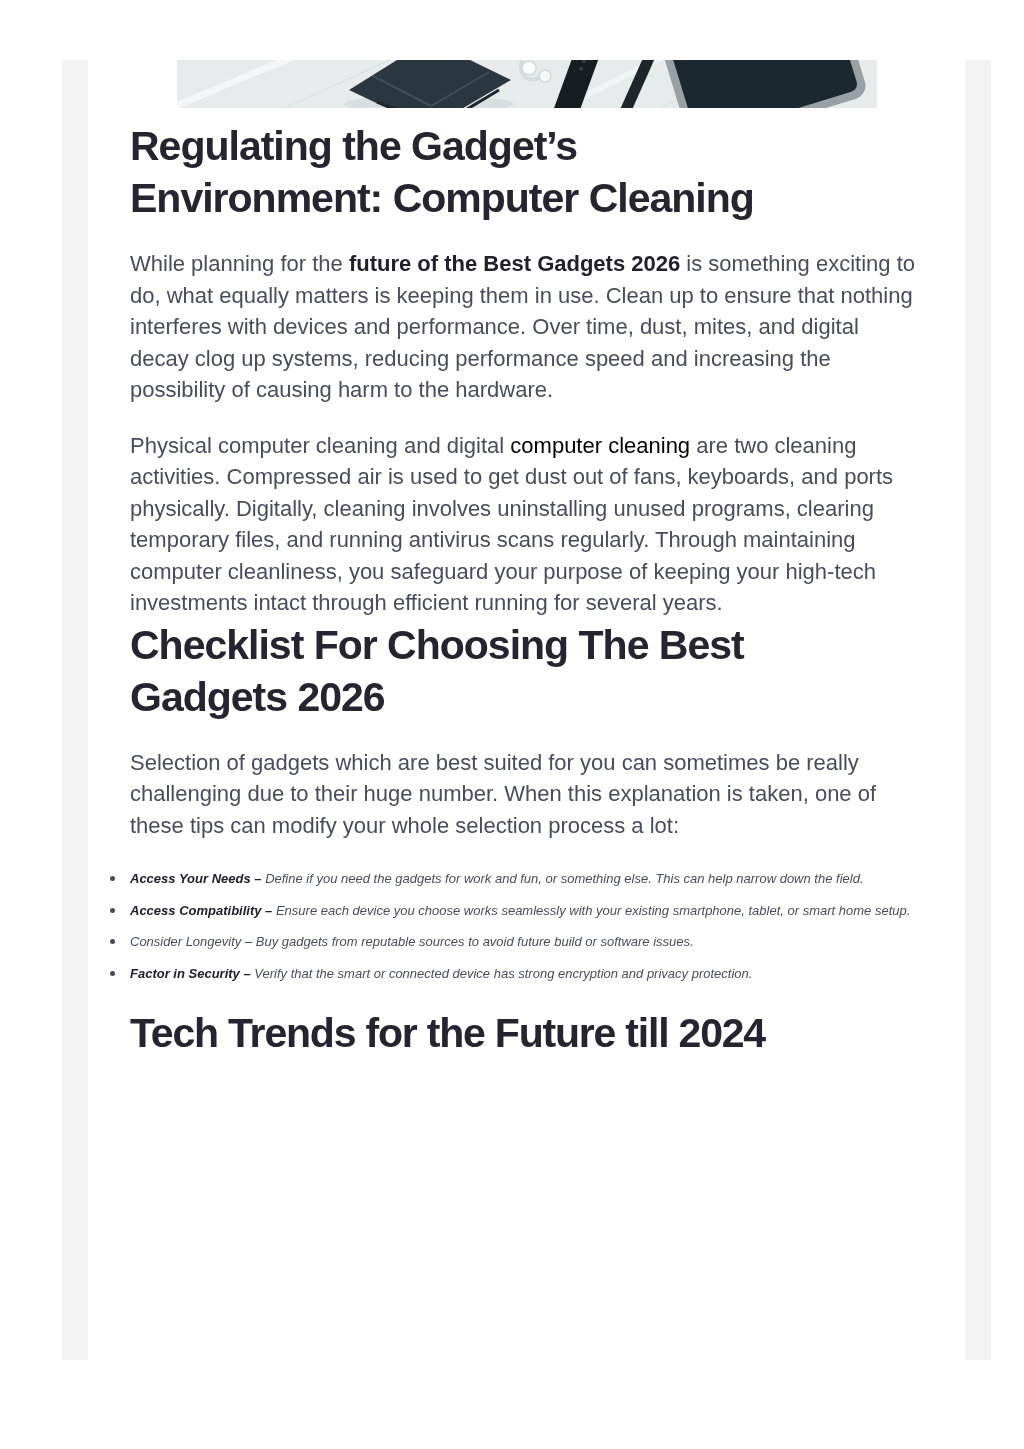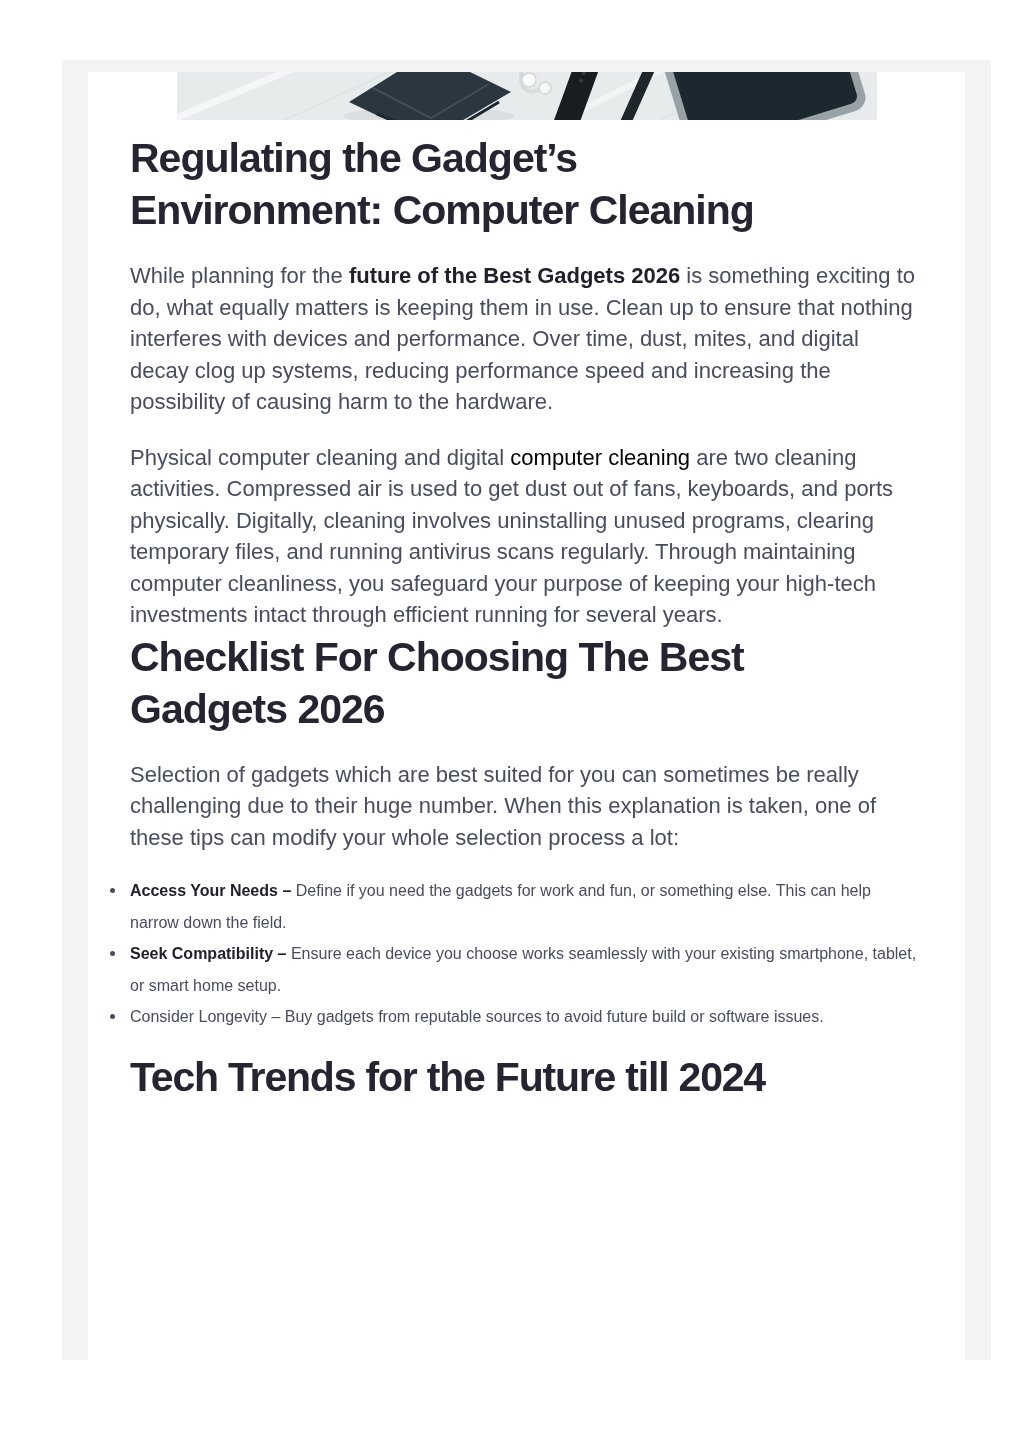--- a/index.html
+++ b/index.html
@@ -12,21 +12,21 @@
     overflow: hidden;
   }
   .page-stack {
     position: absolute;
     left: 62px; top: 60px;
     width: 929px; height: 1300px;
     background: #f3f3f4;
   }
   .page {
     position: absolute;
-    left: 26px; top: 12px;
+    left: 26px; top: 0;
     width: 877px; height: 1300px;
     background: #ffffff;
   }
   .hero {
     width: 700px; height: 48px;
     margin: 0 auto;
     overflow: hidden;
     background: #e7ebec;
   }
   .hero svg { display: block; }
@@ -54,23 +54,24 @@
   }
   .seg-bold { font-weight: 700; color: #22212b; }
   .seg-link { color: #000000; cursor: pointer; }
   ul.checklist {
     list-style: none;
     margin: 22px 0 0;
     padding: 0;
   }
   ul.checklist li {
     position: relative;
-    font-size: 16px;
+    font-size: 13px;
     line-height: 31.5px;
     color: #484c5f;
+    font-style: italic;
   }
   ul.checklist li::before {
     content: '';
     position: absolute;
     left: -20px; top: 13px;
     width: 5px; height: 5px;
     border-radius: 50%;
     background: #484c5f;
   }
 </style>
@@ -126,22 +127,23 @@
 
       <p><span class="seg-normal">Physical computer cleaning and digital </span><span class="seg-link">computer cleaning</span><span class="seg-normal"> are two cleaning activities. Compressed air is used to get dust out of fans, keyboards, and ports physically. Digitally, cleaning involves uninstalling unused programs, clearing temporary files, and running antivirus scans regularly. Through maintaining computer cleanliness, you safeguard your purpose of keeping your high-tech investments intact through efficient running for several years.</span></p>
 
       <h2>Checklist For Choosing The Best
 Gadgets 2026</h2>
 
       <p><span class="seg-normal">Selection of gadgets which are best suited for you can sometimes be really challenging due to their huge number. When this explanation is taken, one of these tips can modify your whole selection process a lot:</span></p>
 
       <ul class="checklist">
           <li><span class="seg-bold">Access Your Needs – </span><span class="seg-normal">Define if you need the gadgets for work and fun, or something else. This can help narrow down the field.</span></li>
-          <li><span class="seg-bold">Seek Compatibility – </span><span class="seg-normal">Ensure each device you choose works seamlessly with your existing smartphone, tablet, or smart home setup.</span></li>
+          <li><span class="seg-bold">Access Compatibility – </span><span class="seg-normal">Ensure each device you choose works seamlessly with your existing smartphone, tablet, or smart home setup.</span></li>
           <li><span class="seg-normal">Consider Longevity – Buy gadgets from reputable sources to avoid future build or software issues.</span></li>
+          <li><span class="seg-bold">Factor in Security – </span><span class="seg-normal">Verify that the smart or connected device has strong encryption and privacy protection.</span></li>
         </ul>
 
       <h3>Tech Trends for the Future till 2024</h3>
 
     </div>
 
   </div>
 </div>
 
 </body></html>

